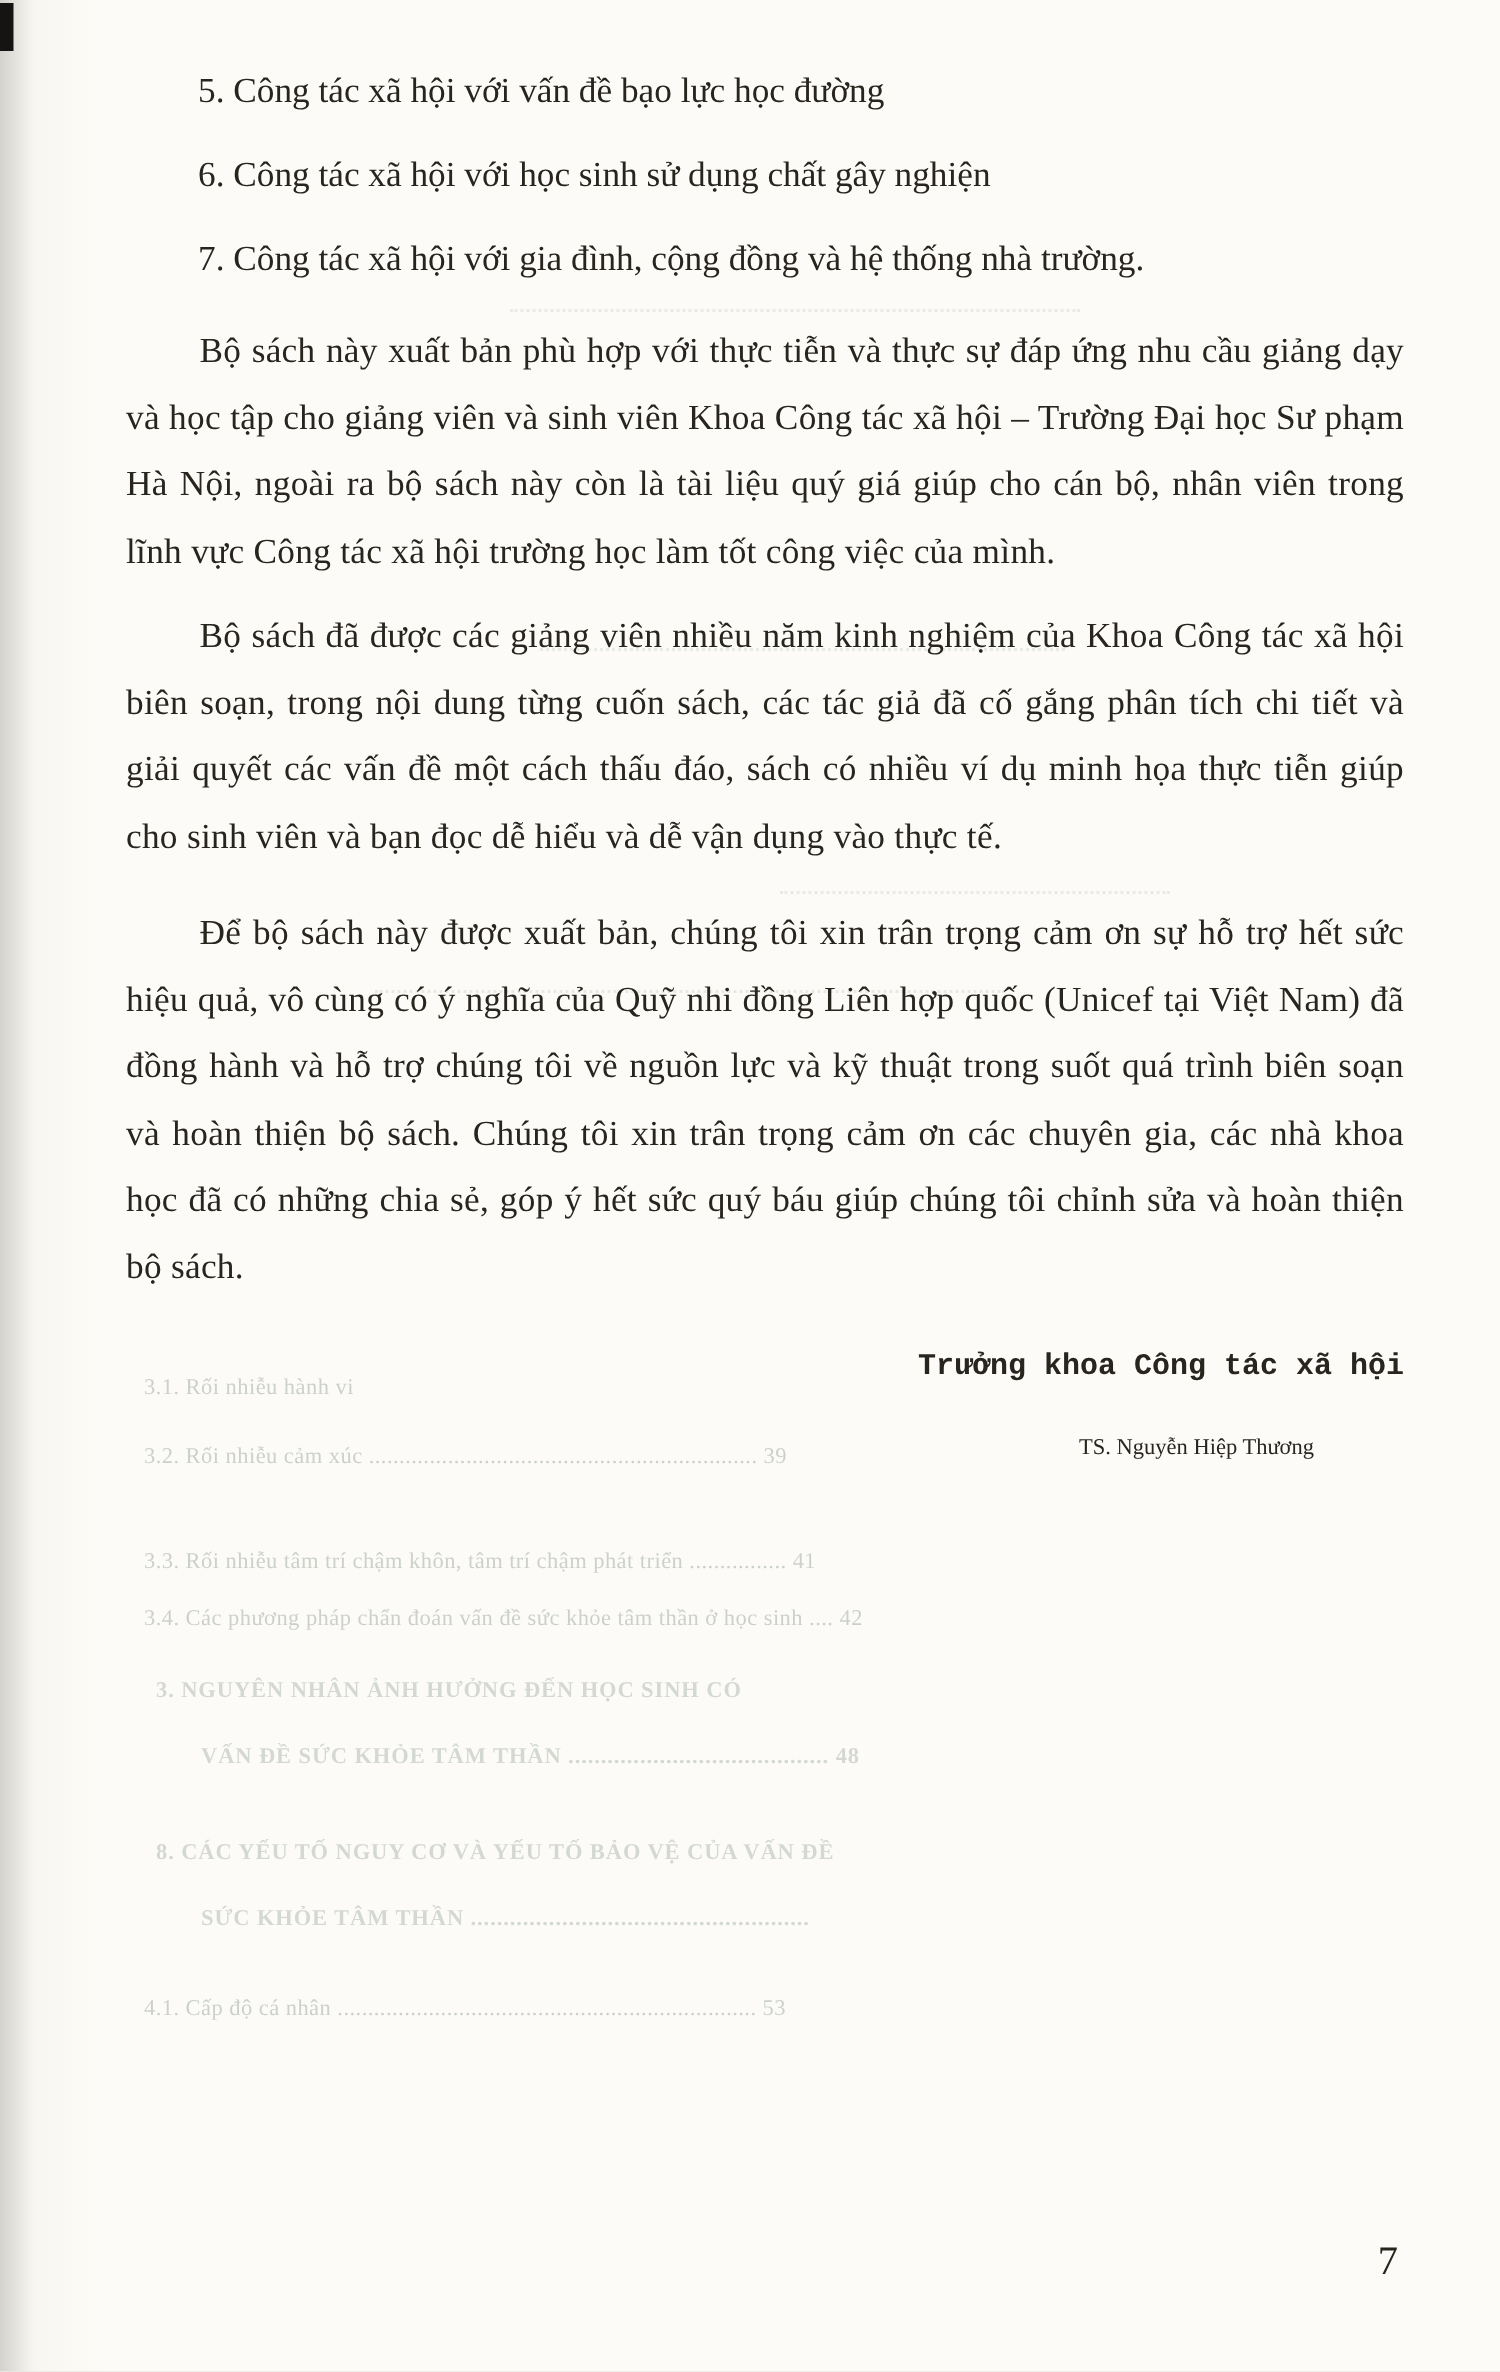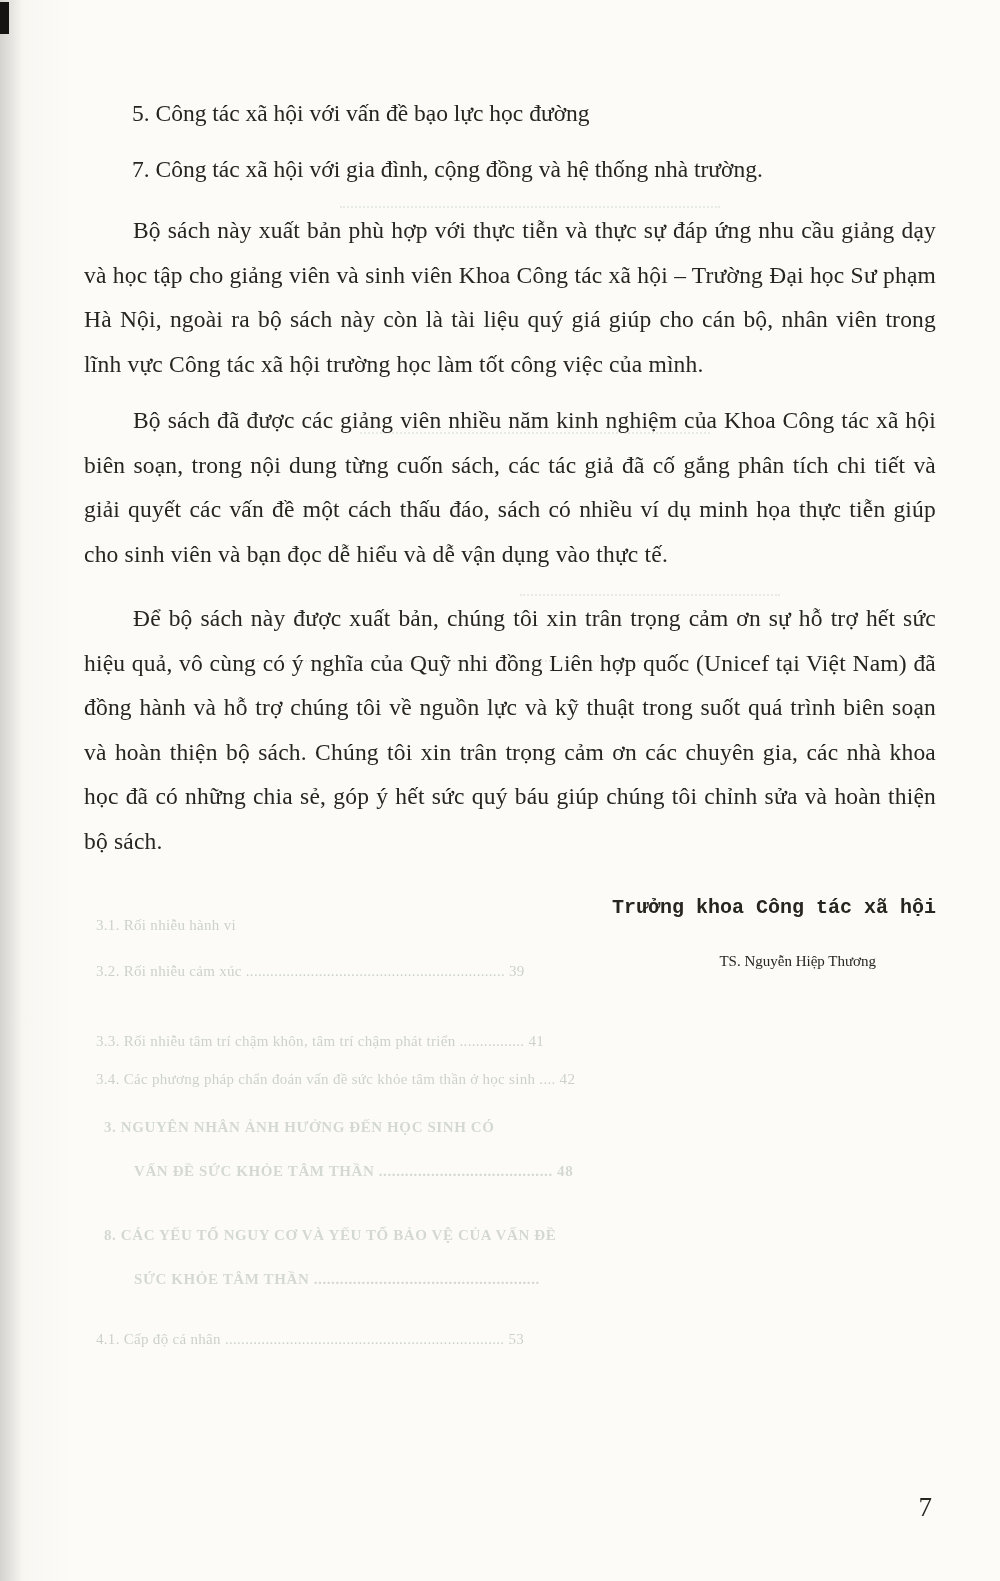--- a/index.html
+++ b/index.html
@@ -19,22 +19,21 @@
     position:absolute;left:0;top:2px;width:9px;height:32px;
     background:#151413;z-index:3;
   }
   .edge-shadow{
     position:absolute;left:0;top:0;width:22px;height:100%;
     background:linear-gradient(90deg,rgba(0,0,0,0.10),rgba(0,0,0,0));
     z-index:2;
   }
   .content{
     position:relative;z-index:2;
-    padding:84px 64px 0 84px;
-    margin-top:12px;
+    padding:44px 64px 0 84px;
   }
   .li{
     margin:0 0 22px 48px;
     font-size:23.5px;line-height:34px;
   }
   .para{
     margin:20px 0 0 0;
     font-size:23.5px;line-height:44.5px;
     text-align:justify;text-indent:49px;
     letter-spacing:.2px;
@@ -91,20 +90,21 @@
     <div class="ghost" style="top:1066px;left:96px;">3.4. Các phương pháp chẩn đoán vấn đề sức khỏe tâm thần ở học sinh .... 42</div>
     <div class="ghost caps" style="top:1114px;left:104px;">3. NGUYÊN NHÂN ẢNH HƯỞNG ĐẾN HỌC SINH CÓ</div>
     <div class="ghost caps" style="top:1158px;left:134px;">VẤN ĐỀ SỨC KHỎE TÂM THẦN ........................................ 48</div>
     <div class="ghost caps" style="top:1222px;left:104px;">8. CÁC YẾU TỐ NGUY CƠ VÀ YẾU TỐ BẢO VỆ CỦA VẤN ĐỀ</div>
     <div class="ghost caps" style="top:1266px;left:134px;">SỨC KHỎE TÂM THẦN ....................................................</div>
     <div class="ghost" style="top:1326px;left:96px;text-align:center;">4.1. Cấp độ cá nhân ..................................................................... 53</div>
   </div>
 
   <div class="content">
     <p class="li">5. Công tác xã hội với vấn đề bạo lực học đường</p>
+    <p class="li">6. Công tác xã hội với học sinh sử dụng chất gây nghiện</p>
     <p class="li">7. Công tác xã hội với gia đình, cộng đồng và hệ thống nhà trường.</p>
 
     <p class="para">Bộ sách này xuất bản phù hợp với thực tiễn và thực sự đáp ứng nhu cầu giảng dạy và học tập cho giảng viên và sinh viên Khoa Công tác xã hội – Trường Đại học Sư phạm Hà Nội, ngoài ra bộ sách này còn là tài liệu quý giá giúp cho cán bộ, nhân viên trong lĩnh vực Công tác xã hội trường học làm tốt công việc của mình.</p>
     <p class="para first">Bộ sách đã được các giảng viên nhiều năm kinh nghiệm của Khoa Công tác xã hội biên soạn, trong nội dung từng cuốn sách, các tác giả đã cố gắng phân tích chi tiết và giải quyết các vấn đề một cách thấu đáo, sách có nhiều ví dụ minh họa thực tiễn giúp cho sinh viên và bạn đọc dễ hiểu và dễ vận dụng vào thực tế.</p>
     <p class="para">Để bộ sách này được xuất bản, chúng tôi xin trân trọng cảm ơn sự hỗ trợ hết sức hiệu quả, vô cùng có ý nghĩa của Quỹ nhi đồng Liên hợp quốc (Unicef tại Việt Nam) đã đồng hành và hỗ trợ chúng tôi về nguồn lực và kỹ thuật trong suốt quá trình biên soạn và hoàn thiện bộ sách. Chúng tôi xin trân trọng cảm ơn các chuyên gia, các nhà khoa học đã có những chia sẻ, góp ý hết sức quý báu giúp chúng tôi chỉnh sửa và hoàn thiện bộ sách.</p>
 
     <div class="signature">
       <p class="sig-title">Trưởng khoa Công tác xã hội</p>
       <p class="sig-name">TS. Nguyễn Hiệp Thương</p>
     </div>

